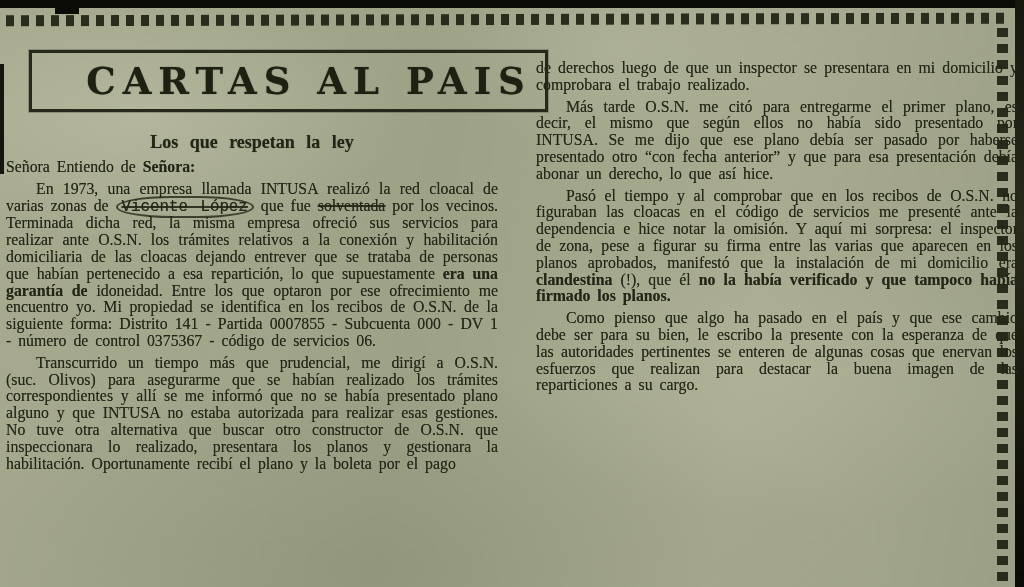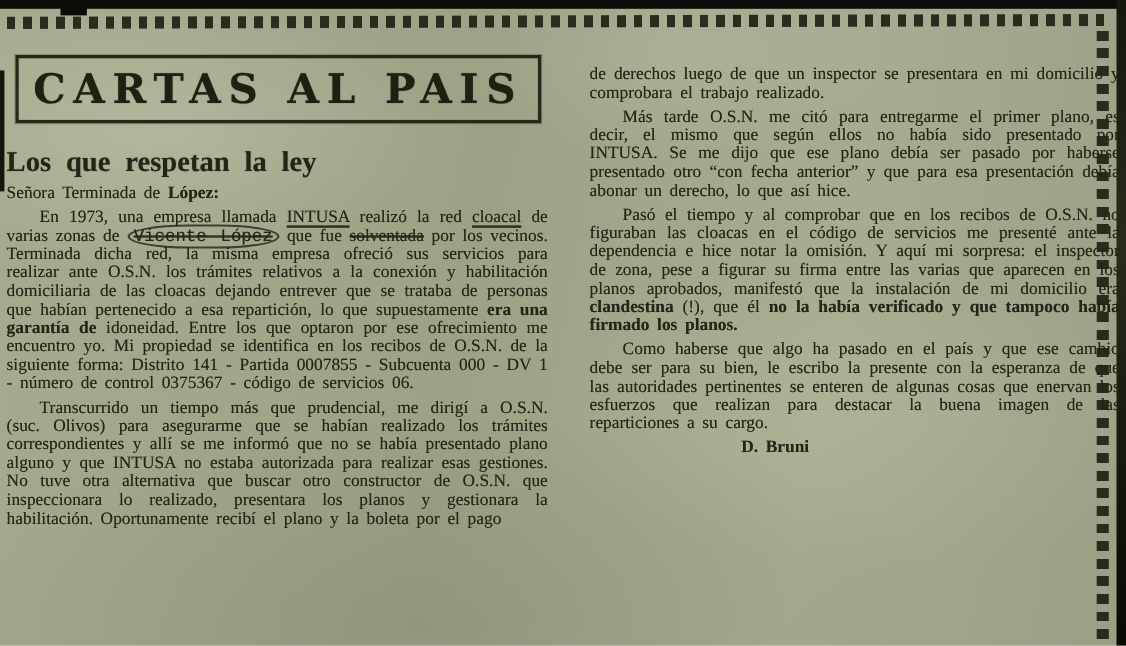--- a/index.html
+++ b/index.html
@@ -26,45 +26,46 @@
     background:repeating-linear-gradient(to right,#1f2113 0 8px, rgba(0,0,0,0) 8px 15px);
     transform:rotate(-0.15deg);opacity:.92;}
   .right-dashes{position:absolute;top:28px;bottom:0;right:16px;width:11px;
     background:repeating-linear-gradient(to bottom,#1f2113 0 9px, rgba(0,0,0,0) 9px 16px);
     opacity:.92;}
   
   .col-left{position:absolute;left:6px;top:0;width:492px;}
   .col-right{position:absolute;left:536px;top:34px;width:482px;margin-top:26px;}
   
   .title-box{
-    margin:50px 0 0 8px;width:472px;height:56px;
+    margin:50px 0 0 23px;width:472px;height:56px;
     border:3px solid #26281a;
     display:flex;align-items:center;justify-content:center;
     box-shadow:0 0 0 1px rgba(38,40,26,0.25);
+    padding-left:41px;
   }
   .title-box h1{
     margin:0;font-family:"DejaVu Serif", serif;font-weight:bold;
     font-size:37px;letter-spacing:7px;color:#1e2012;white-space:nowrap;
     text-shadow:0 0 1px rgba(30,32,18,0.6);
   }
   .subtitle{
-    margin:20px 0 6px 0;
-    font-size:26px;font-weight:bold;color:#232516;word-spacing:7px;
+    margin:20px 0 6px 0;text-align:center;
+    font-size:18px;font-weight:bold;color:#232516;word-spacing:7px;
     text-shadow:0 0 1px rgba(30,32,18,0.5);
   }
   
   .bodytext{font-size:15.8px;line-height:16.8px;word-spacing:3px;
     text-shadow:0 0 0.5px rgba(34,36,20,0.55);}
   .para{margin:0 0 5px 0;text-align:justify;text-indent:30px;}
   .salutation,.noindent{text-indent:0;}
   .closing{text-indent:42px;text-align:left;margin:2px 0 1px 0;}
   .sig{width:62%;margin:0 0 0 4%;text-align:center;text-indent:0;}
   .sig-name{font-weight:bold;}
   .b{font-weight:bold;}
-  .pen-u{text-decoration:underline;text-decoration-thickness:2px;text-underline-offset:3px;
+  .pen-u{text-decoration-thickness:2px;text-underline-offset:3px;
     text-decoration-color:rgba(35,37,22,0.85);}
   .pen-s{text-decoration:line-through;text-decoration-thickness:2px;
     text-decoration-color:rgba(35,37,22,0.8);}
   .pen-o{border:2px solid rgba(35,37,22,0.8);border-radius:50% / 62%;padding:0 4px;
     text-decoration:line-through;text-decoration-thickness:2px;
     text-decoration-color:rgba(35,37,22,0.75);font-family:Liberation Mono, monospace;}
 </style>
 </head>
 <body>
 
@@ -75,28 +76,27 @@
   <div class="right-edge"></div>
   <div class="top-dashes"></div>
   <div class="right-dashes"></div>
 
   <div class="col-left">
     <div class="title-box">
       <h1>CARTAS AL PAIS</h1>
     </div>
     <div class="subtitle">Los que respetan la ley</div>
     <div class="bodytext" id="leftcol">
-        <p class="para salutation"><span>Señora Terminada de </span><span class="b">López:</span></p>
+        <p class="para salutation"><span>Señora Entiendo de </span><span class="b">Señora:</span></p>
         <p class="para"><span>En 1973, una empresa llamada </span><span class="pen-u">INTUSA</span><span> realizó la red </span><span class="pen-u">cloacal</span><span> de varias zonas de </span><span class="pen-o">Vicente López</span><span> que fue </span><span class="pen-s">solventada</span><span> por los vecinos. Terminada dicha red, la misma empresa ofreció sus servicios para realizar ante O.S.N. los trámites relativos a la conexión y habilitación domiciliaria de las cloacas dejando entrever que se trataba de personas que habían pertenecido a esa repartición, lo que supuestamente </span><span class="b">era una garantía de</span><span> idoneidad. Entre los que optaron por ese ofrecimiento me encuentro yo. Mi propiedad se identifica en los recibos de O.S.N. de la siguiente forma: Distrito 141 - Partida 0007855 - Subcuenta 000 - DV 1 - número de control 0375367 - código de servicios 06.</span></p>
         <p class="para"><span>Transcurrido un tiempo más que prudencial, me dirigí a O.S.N. (suc. Olivos) para asegurarme que se habían realizado los trámites correspondientes y allí se me informó que no se había presentado plano alguno y que INTUSA no estaba autorizada para realizar esas gestiones. No tuve otra alternativa que buscar otro constructor de O.S.N. que inspeccionara lo realizado, presentara los planos y gestionara la habilitación. Oportunamente recibí el plano y la boleta por el pago</span></p>
       </div>
   </div>
 
   <div class="col-right">
     <div class="bodytext" id="rightcol">
         <p class="para noindent"><span>de derechos luego de que un inspector se presentara en mi domicilio y comprobara el trabajo realizado.</span></p>
         <p class="para"><span>Más tarde O.S.N. me citó para entregarme el primer plano, es decir, el mismo que según ellos no había sido presentado por INTUSA. Se me dijo que ese plano debía ser pasado por haberse presentado otro “con fecha anterior” y que para esa presentación debía abonar un derecho, lo que así hice.</span></p>
         <p class="para"><span>Pasó el tiempo y al comprobar que en los recibos de O.S.N. no figuraban las cloacas en el código de servicios me presenté ante la dependencia e hice notar la omisión. Y aquí mi sorpresa: el inspector de zona, pese a figurar su firma entre las varias que aparecen en los planos aprobados, manifestó que la instalación de mi domicilio era </span><span class="b">clandestina</span><span> (!), que él </span><span class="b">no la había verificado y que tampoco había firmado los planos.</span></p>
-        <p class="para"><span>Como haberse que algo ha pasado en el país y que ese cambio debe ser para su bien, le escribo la presente con la esperanza de que las autoridades pertinentes se enteren de algunas cosas que enervan los esfuerzos que realizan para destacar la buena imagen de las reparticiones a su cargo.</span></p>
-        <p class="para sig sig-name"><span>D. Bruni</span></p>
+        <p class="para"><span>Como pienso que algo ha pasado en el país y que ese cambio debe ser para su bien, le escribo la presente con la esperanza de que las autoridades pertinentes se enteren de algunas cosas que enervan los esfuerzos que realizan para destacar la buena imagen de las reparticiones a su cargo.</span></p>
       </div>
   </div>
 </div>
 
 </body></html>

